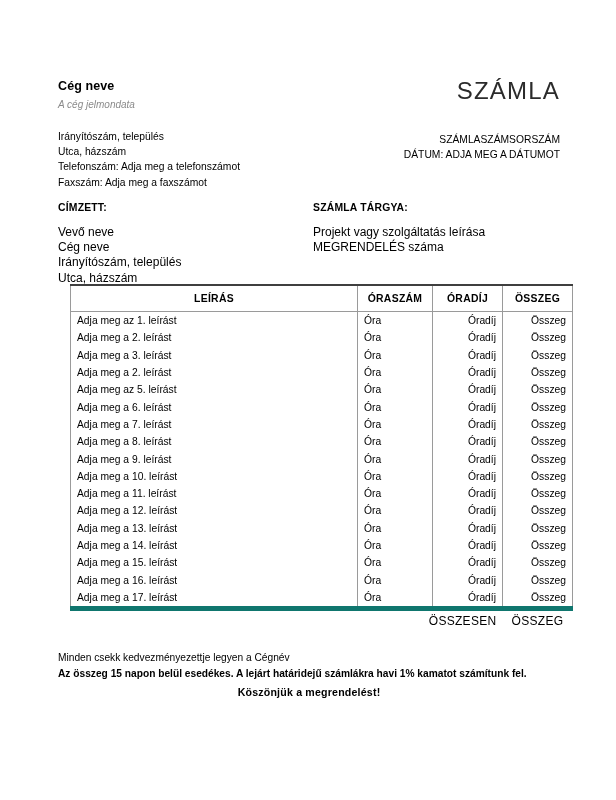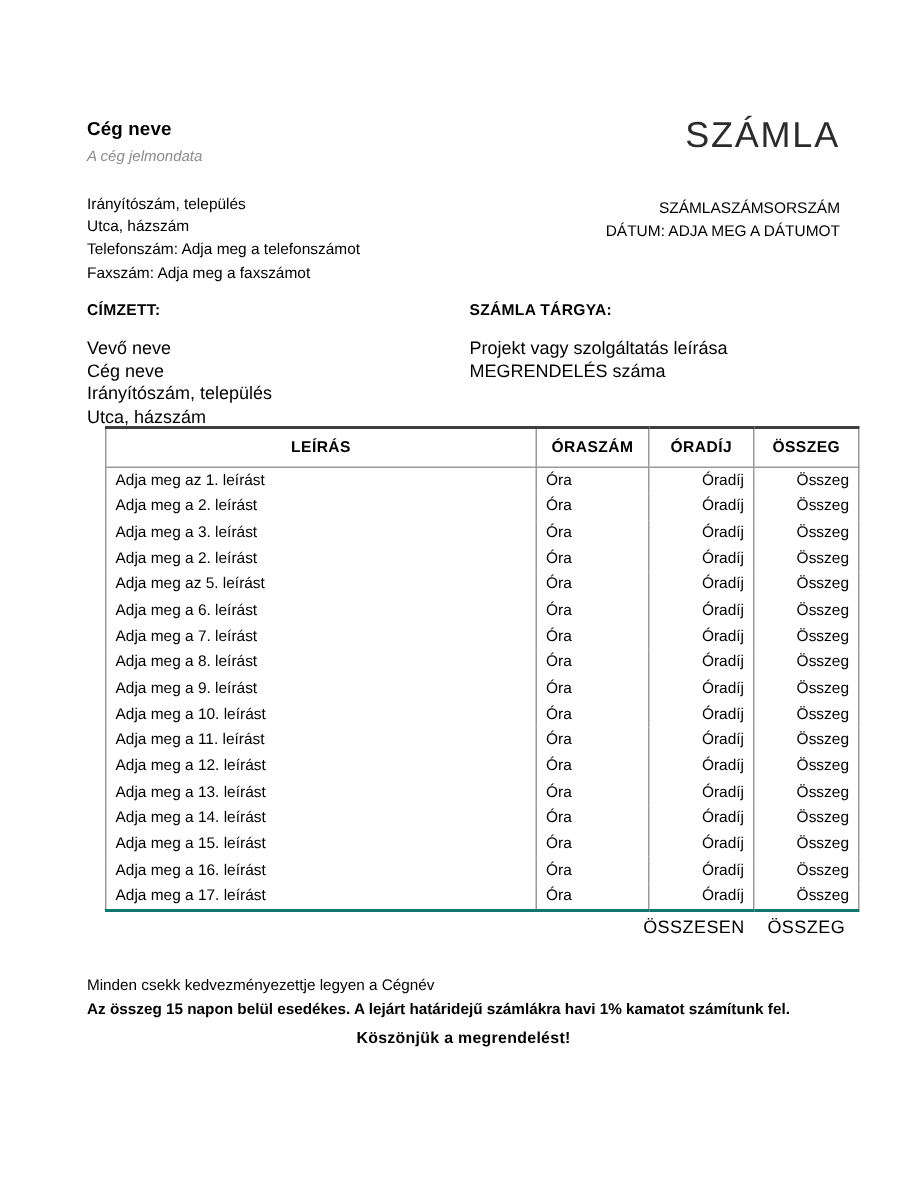--- a/index.html
+++ b/index.html
@@ -136,21 +136,21 @@
     vertical-align: middle;
     white-space: nowrap;
     overflow: hidden;
   }
   td.desc { text-align: left; }
   td.hrs  { text-align: left; }
   td.rate { text-align: right; }
   td.amt  { text-align: right; }
 
   table.invoice tbody tr.last td {
-    border-bottom: 2px solid #0f766e;
+    border-bottom: 5px solid #0f766e;
   }
 
   
   table.invoice tfoot td {
     font-size: 12px;
     height: 18px;
     padding: 1px 6px;
     border: none;
   }
   tfoot td.spacer { border: none; }

